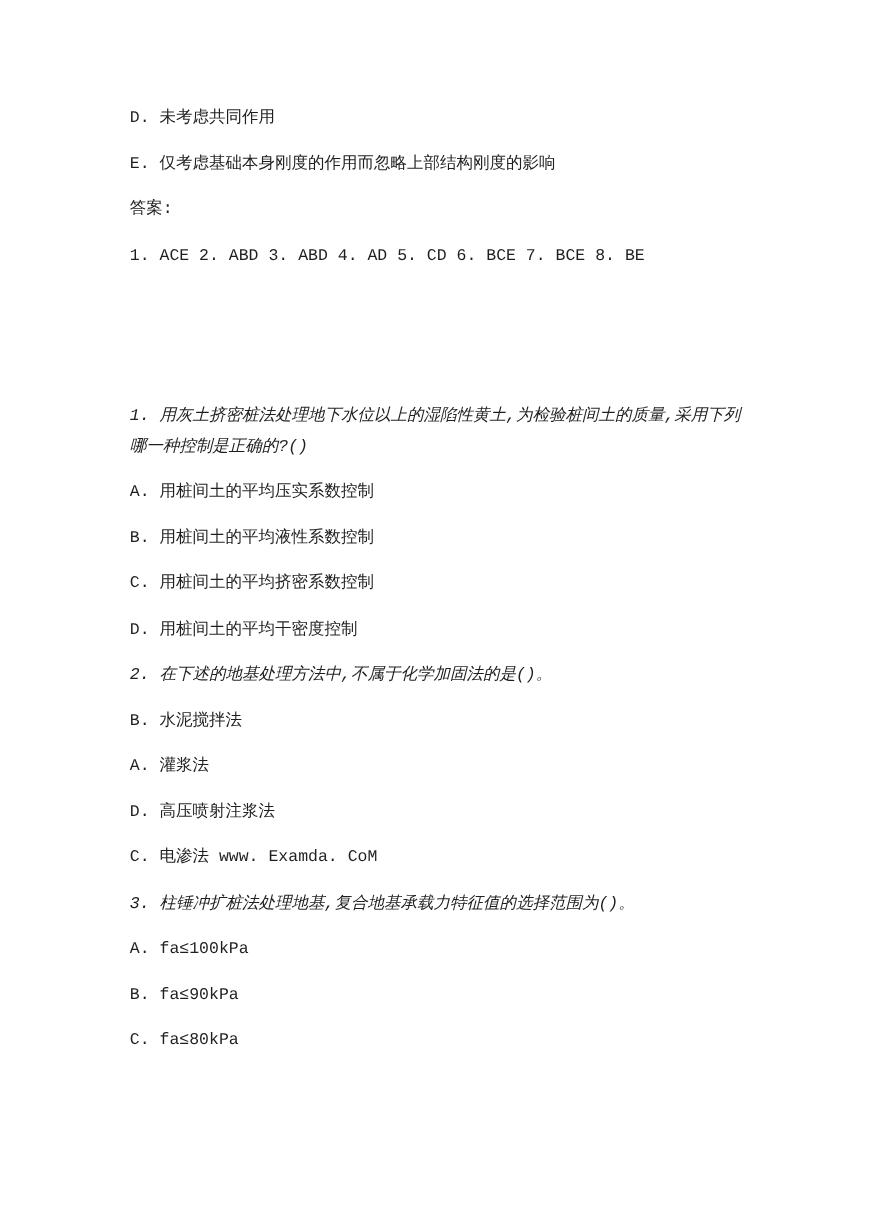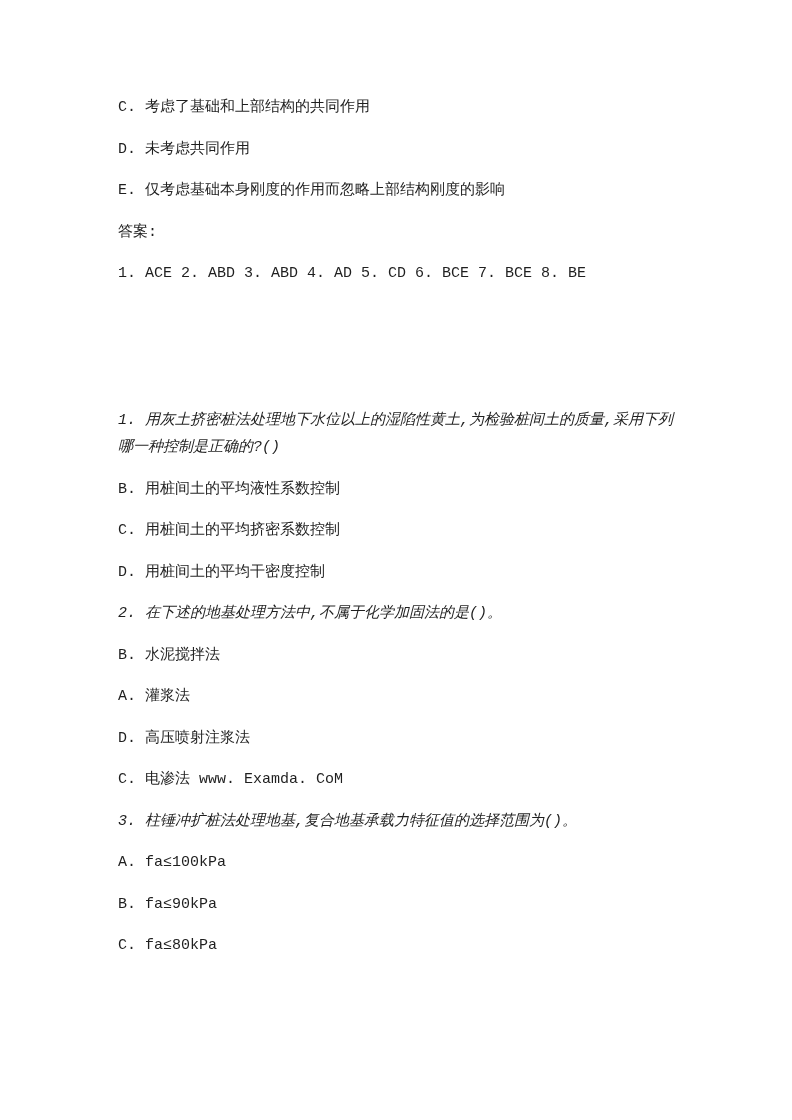--- a/index.html
+++ b/index.html
@@ -43,39 +43,39 @@
   .gap-large {
     height: 105px;
   }
 </style>
 </head>
 <body>
 
 <div class="page">
 
   <div class="row">
-    <span class="opt-label">C.</span><span>考虑了基础和上部结构的共同作用</span>
-  </div>
-  <div class="row">
     <span class="opt-label">D.</span><span>未考虑共同作用</span>
   </div>
   <div class="row">
     <span class="opt-label">E.</span><span>仅考虑基础本身刚度的作用而忽略上部结构刚度的影响</span>
   </div>
 
   <div class="row">答案:</div>
   <div class="row">1. ACE 2. ABD 3. ABD 4. AD 5. CD 6. BCE 7. BCE 8. BE</div>
 
   <div class="gap-large"></div>
 
   <div class="stem">
     <div class="stem-line">
       <span class="q-number">1.</span><span>用灰土挤密桩法处理地下水位以上的湿陷性黄土,为检验桩间土的质量,采用下列</span>
     </div>
     <div class="stem-line">哪一种控制是正确的?()</div>
+  </div>
+  <div class="row">
+    <span class="opt-label">A.</span><span>用桩间土的平均压实系数控制</span>
   </div>
   <div class="row">
     <span class="opt-label">B.</span><span>用桩间土的平均液性系数控制</span>
   </div>
   <div class="row">
     <span class="opt-label">C.</span><span>用桩间土的平均挤密系数控制</span>
   </div>
   <div class="row">
     <span class="opt-label">D.</span><span>用桩间土的平均干密度控制</span>
   </div>

